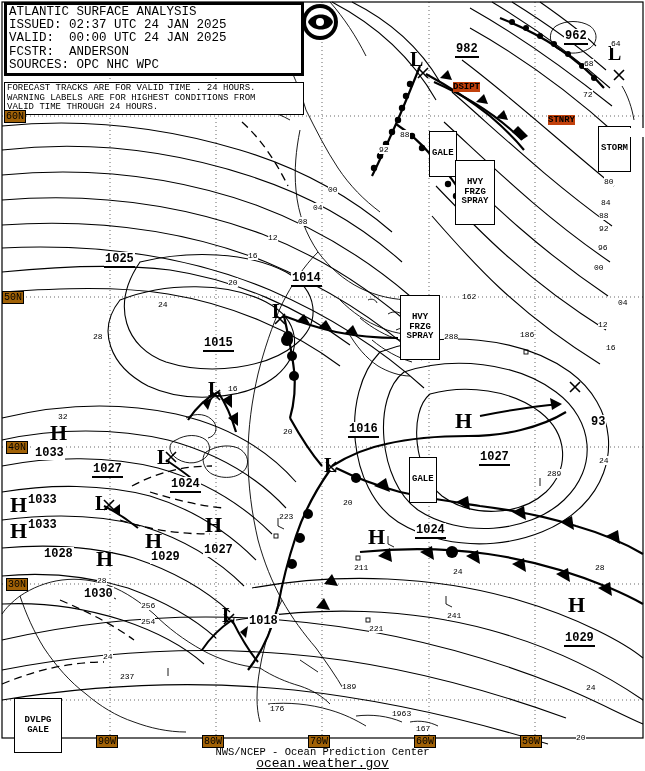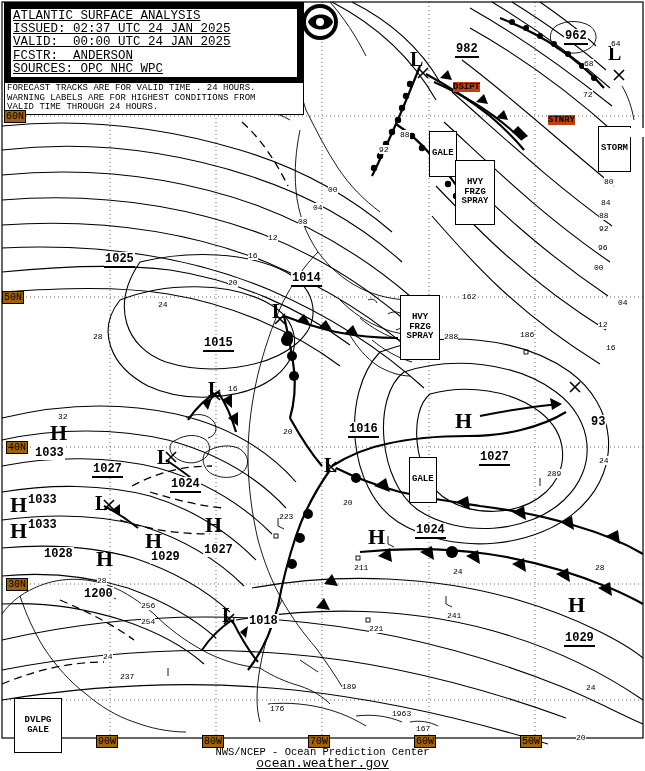--- a/index.html
+++ b/index.html
@@ -1,21 +1,21 @@
 <!DOCTYPE html>
 <html><head>
 <meta charset="utf-8">
 <style>
   html,body{margin:0;padding:0;background:#fff;}
   body{width:645px;height:771px;overflow:hidden;
        font-family:"Liberation Sans",sans-serif;color:#000;}
   #root{position:relative;width:645px;height:771px;background:#fff;}
   .abs{position:absolute;}
-  .hdr{position:absolute;left:4px;top:2px;width:300px;border:7px solid #000000;background:#fff;
-       padding:1px 2px;box-sizing:border-box;text-decoration:underline;}
+  .hdr{position:absolute;left:4px;top:2px;width:300px;border:3px solid #000000;background:#fff;
+       padding:1px 2px;box-sizing:border-box;}
   .hdr div{font-family:"Liberation Mono",monospace;font-size:12.5px;line-height:13.2px;
            letter-spacing:0px;white-space:pre;}
   .note{position:absolute;left:4px;top:82px;width:300px;border:1px solid #000;background:#fff;
         padding:1px 2px;box-sizing:border-box;}
   .note div{font-family:"Liberation Mono",monospace;font-size:9px;line-height:9.6px;white-space:pre;}
   .isolabel{font-family:"Liberation Mono",monospace;font-size:12px;font-weight:bold;
             background:#fff;padding:0 1px;}
   .isolabel.u{border-bottom:2px solid #000;}
   .small{font-family:"Liberation Mono",monospace;font-size:9px;background:#c2410c;}
   .tiny{font-family:"Liberation Mono",monospace;font-size:8px;background:#fff;}
@@ -365,21 +365,21 @@
   <div class="abs isolabel u" style="left:564px;top:631px;">1029</div>
   <div class="abs isolabel u" style="left:455px;top:42px;">982</div>
   <div class="abs isolabel u" style="left:564px;top:29px;">962</div>
 
   <div class="abs isolabel" style="left:34px;top:446px;">1033</div>
   <div class="abs isolabel" style="left:27px;top:493px;">1033</div>
   <div class="abs isolabel" style="left:27px;top:518px;">1033</div>
   <div class="abs isolabel" style="left:43px;top:547px;">1028</div>
   <div class="abs isolabel" style="left:150px;top:550px;">1029</div>
   <div class="abs isolabel" style="left:203px;top:543px;">1027</div>
-  <div class="abs isolabel" style="left:83px;top:587px;">1200</div>
+  <div class="abs isolabel" style="left:83px;top:587px;">1030</div>
   <div class="abs isolabel" style="left:248px;top:614px;">1018</div>
 
   <div class="abs hl" style="left:410px;top:48px;">L</div>
   <div class="abs hl" style="left:608px;top:42px;">L</div>
   <div class="abs hl" style="left:272px;top:300px;">L</div>
   <div class="abs hl" style="left:208px;top:378px;">L</div>
   <div class="abs hl" style="left:157px;top:446px;">L</div>
   <div class="abs hl" style="left:95px;top:492px;">L</div>
   <div class="abs hl" style="left:324px;top:454px;">L</div>
   <div class="abs hl" style="left:222px;top:604px;">L</div>

